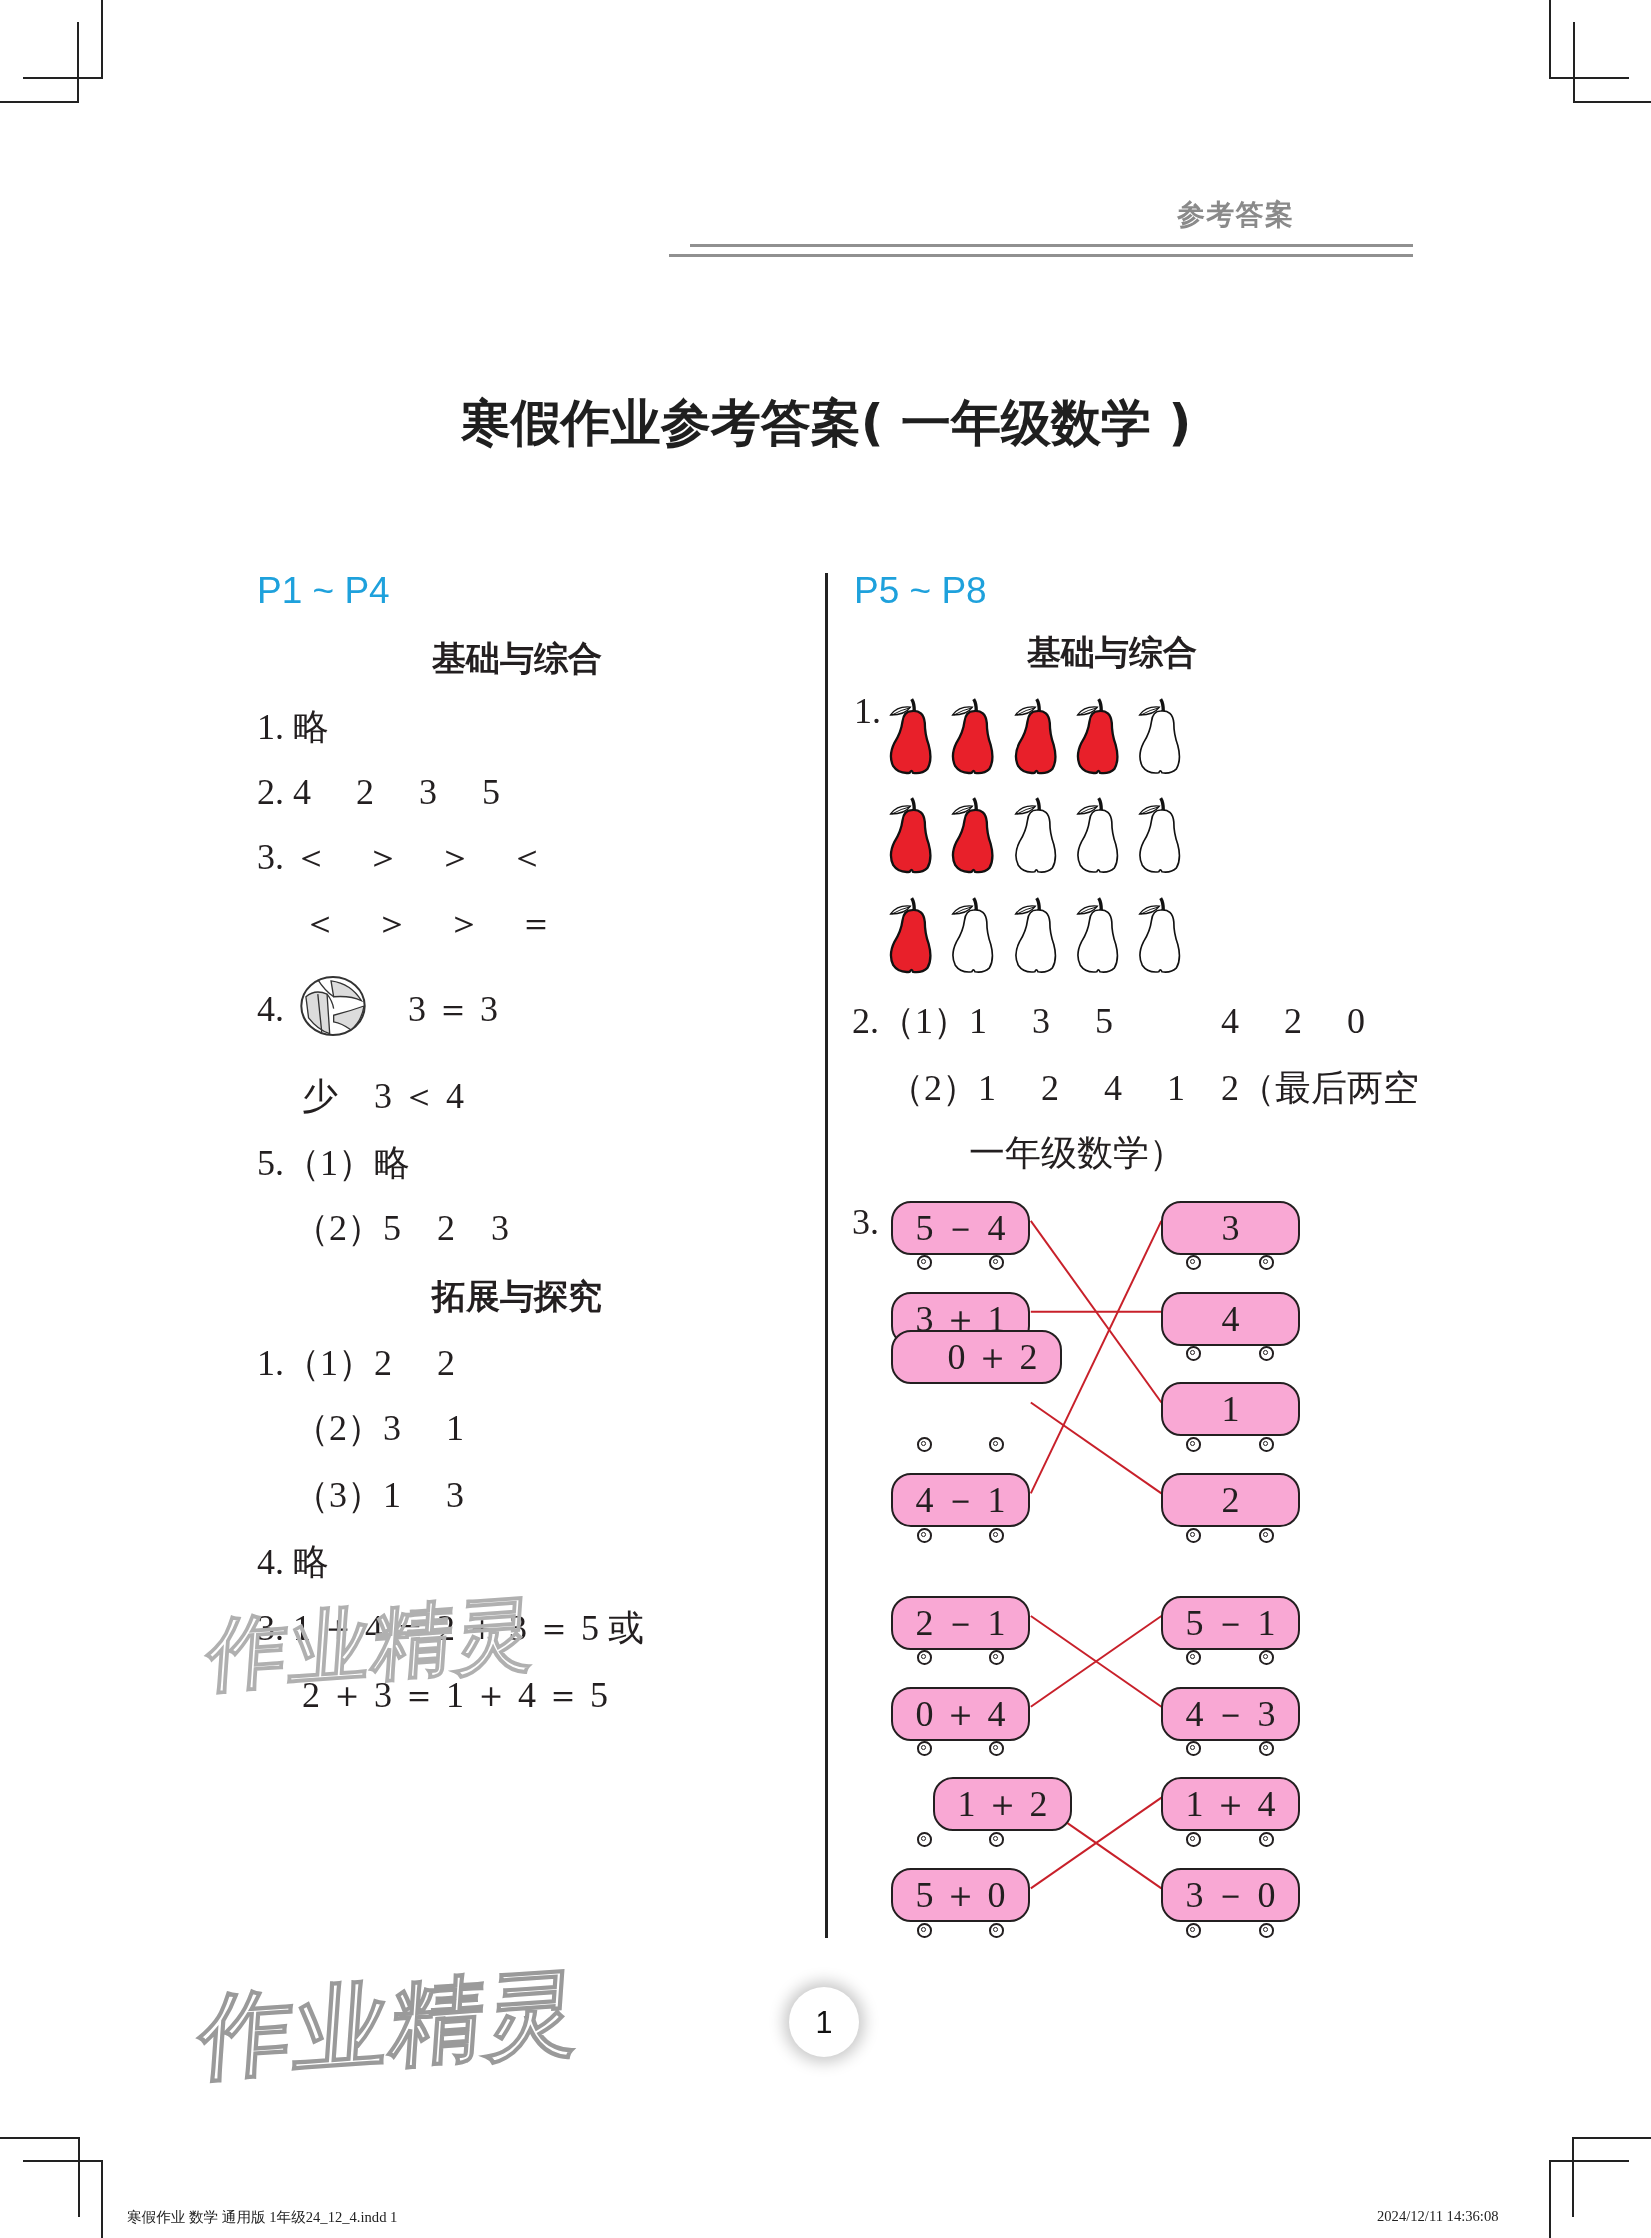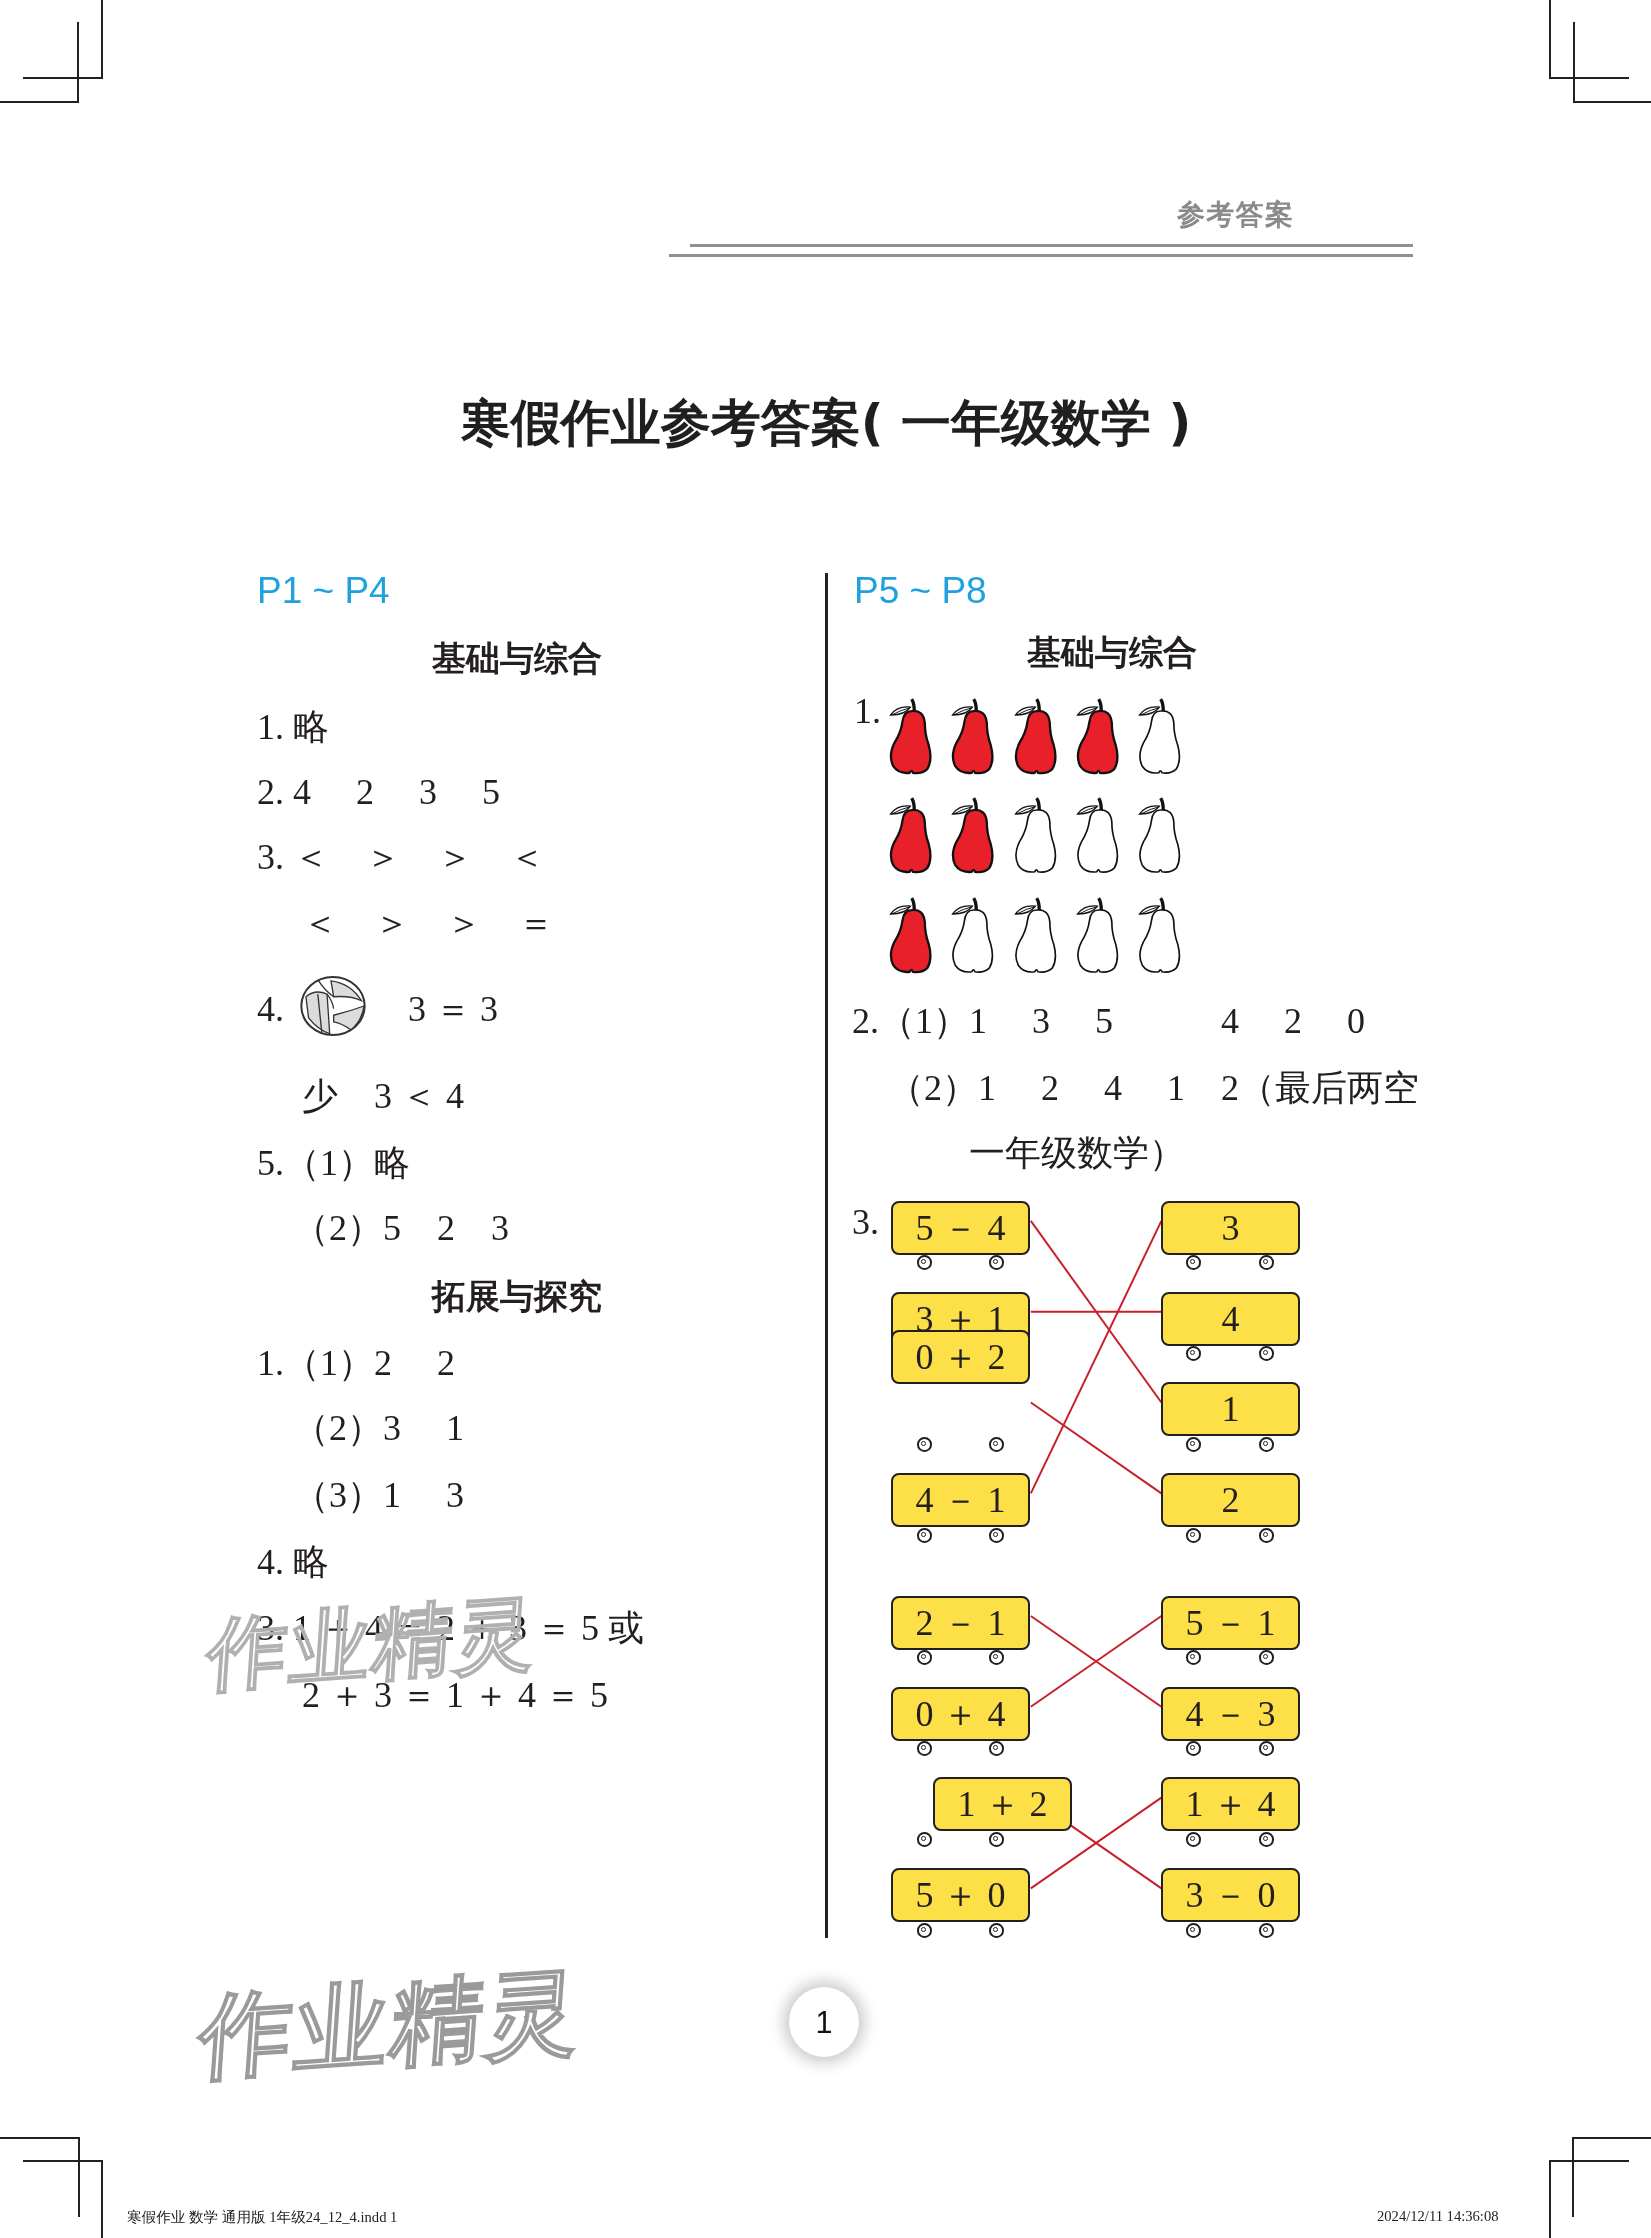--- a/index.html
+++ b/index.html
@@ -9,22 +9,22 @@
     .crop { position: absolute; background: #222; }
     .hdr-label { position: absolute; left: 1177px; top: 196px; font-family: "DejaVu Sans", sans-serif;
                  font-weight: bold; font-size: 28px; color: #8a8a8a; letter-spacing: 1.3px; }
     .hdr-line { position: absolute; height: 2.7px; background: #909090; }
     .title { position: absolute; left: 0; width: 1652px; top: 390px; text-align: center;
              font-family: "DejaVu Sans", sans-serif; font-weight: bold; font-size: 50px; color: #1f1f1f; }
     .page-range { position: absolute; font-family: "Liberation Sans", sans-serif; font-size: 37px; color: #1ea1dc; }
     .section-head { position: absolute; font-family: "DejaVu Sans", sans-serif; font-weight: bold; font-size: 34px; color: #231f20; }
     .line { position: absolute; font-size: 36px; white-space: pre; line-height: 1; }
     .divider { position: absolute; left: 825px; top: 573px; width: 2.7px; height: 1365px; background: #222; }
-    .cart { position: absolute; width: 135px; height: 50px; border: 2px solid #231f20; border-radius: 8px;
-            background: #fde047; text-align: center; font-size: 36px; line-height: 50px; box-sizing: content-box; }
+    .cart { position: absolute; width: 135px; height: 50px; border: 2px solid #231f20; border-radius: 20px;
+            background: #f9a8d4; text-align: center; font-size: 36px; line-height: 50px; box-sizing: content-box; }
     .wheel { position: absolute; width: 10.6px; height: 10.6px; border: 2px solid #231f20; border-radius: 50%; background: #fff; }
     .wheel::after { content: ""; position: absolute; left: 2px; top: 2px; width: 2.7px; height: 2.7px; border: 1.3px solid #231f20; border-radius: 50%; }
     .page-num { position: absolute; left: 789px; top: 1987px; width: 70px; height: 70px; border-radius: 50%;
                 background: #fff; box-shadow: 0 0 14.6px 5.3px rgba(0,0,0,0.22); text-align: center; line-height: 70px;
                 font-family: "Liberation Sans", sans-serif; font-size: 30.5px; color: #111; }
     .watermark { position: absolute; font-family: "DejaVu Sans", sans-serif; font-weight: bold; color: transparent;
                  -webkit-text-stroke: 1.3px #9a9a9a; letter-spacing: 2.7px; }
     .footer { position: absolute; top: 2208px; font-family: "Liberation Serif", serif; font-size: 14.6px; color: #222; }
     svg { position: absolute; }
   </style>
@@ -205,21 +205,21 @@
     <line x1="1555" y1="2712" x2="1752" y2="2849" stroke="#c8202a" stroke-width="3"></line>
     <line x1="1555" y1="2849" x2="1752" y2="2712" stroke="#c8202a" stroke-width="3"></line>
   </svg>
 <div id="carts">
     <div class="cart" style="left: 891px; top: 1201px;"><span>5 － 4</span></div>
     <div class="wheel" style="left: 917px; top: 1255px;"></div>
     <div class="wheel" style="left: 989px; top: 1255px;"></div>
     <div class="cart" style="left: 891px; top: 1292px;"><span>3 ＋ 1</span></div>
     <div class="wheel" style="left: 917px; top: 1346px;"></div>
     <div class="wheel" style="left: 989px; top: 1346px;"></div>
-    <div class="cart" style="left: 891px; top: 1330px;"><span>0 ＋ 2</span></div>
+    <div class="cart" style="left: 891px; top: 1330px; padding-left: 32px;"><span>0 ＋ 2</span></div>
     <div class="wheel" style="left: 917px; top: 1437px;"></div>
     <div class="wheel" style="left: 989px; top: 1437px;"></div>
     <div class="cart" style="left: 891px; top: 1473px;"><span>4 － 1</span></div>
     <div class="wheel" style="left: 917px; top: 1528px;"></div>
     <div class="wheel" style="left: 989px; top: 1528px;"></div>
     <div class="cart" style="left: 1161px; top: 1201px;"><span>3</span></div>
     <div class="wheel" style="left: 1186px; top: 1255px;"></div>
     <div class="wheel" style="left: 1259px; top: 1255px;"></div>
     <div class="cart" style="left: 1161px; top: 1292px;"><span>4</span></div>
     <div class="wheel" style="left: 1186px; top: 1346px;"></div>

